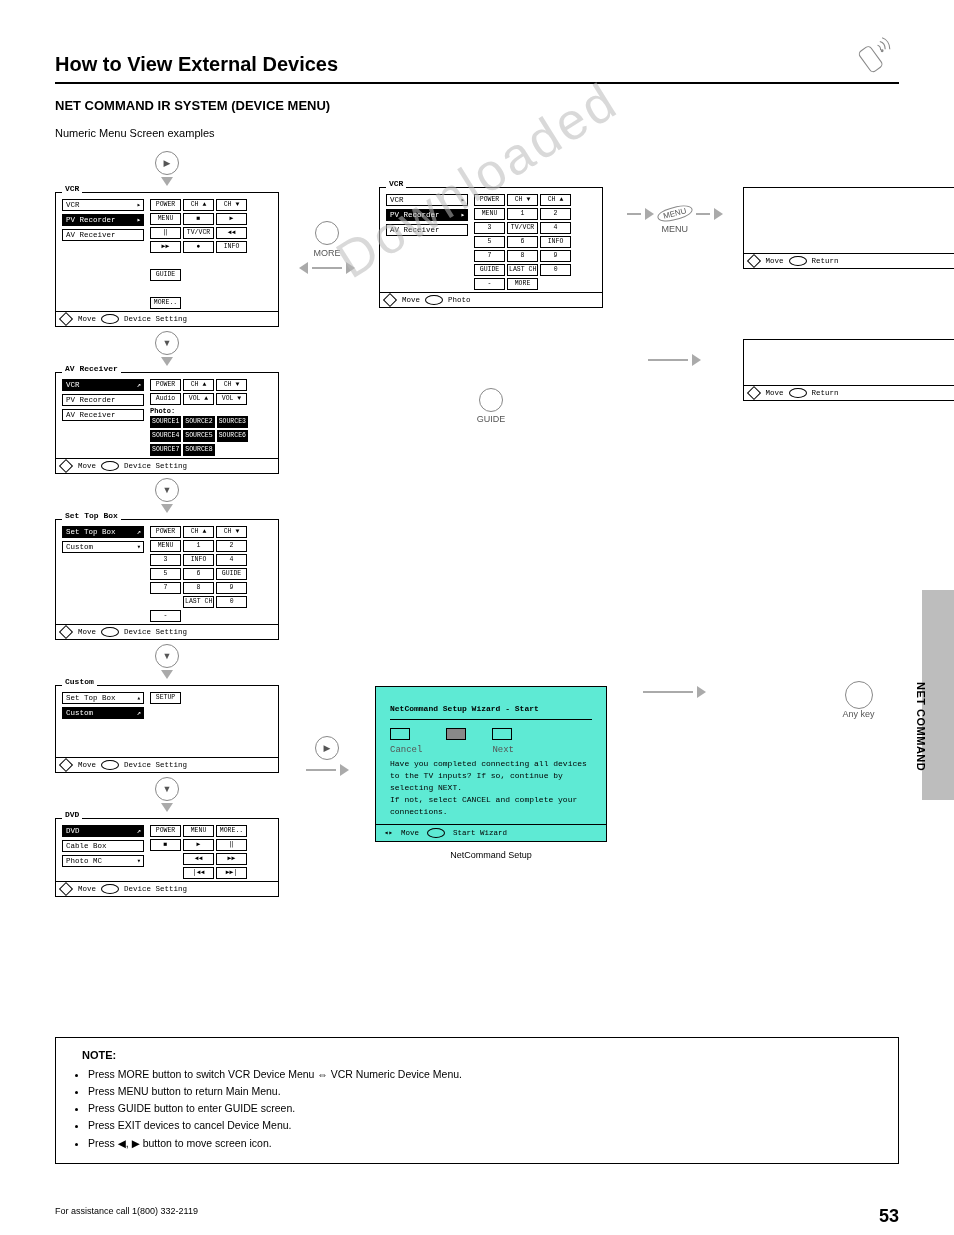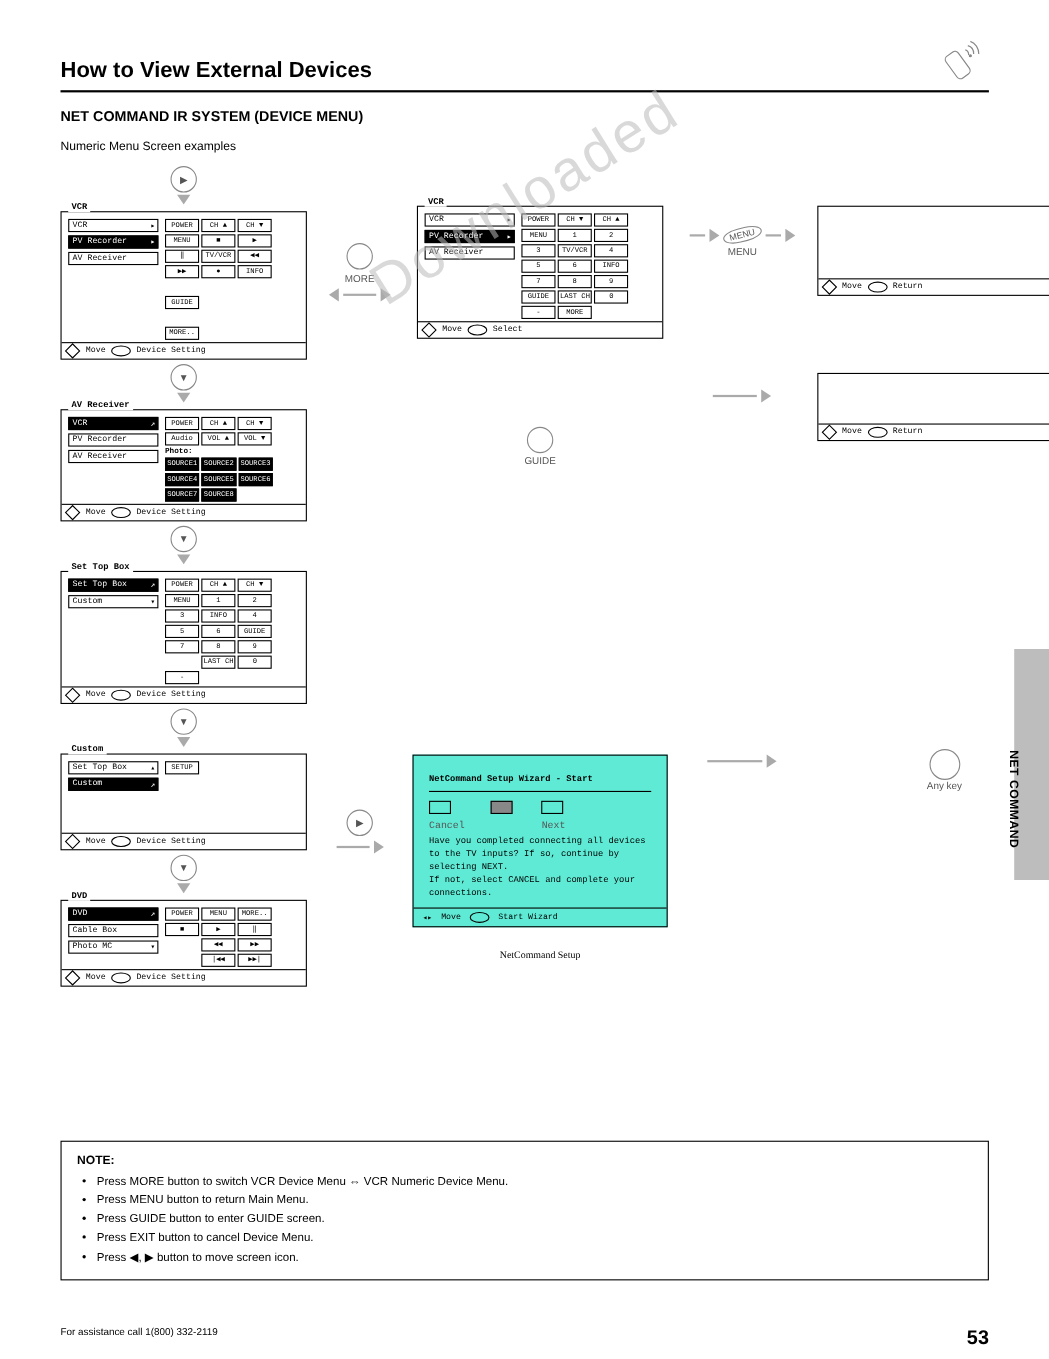--- a/index.html
+++ b/index.html
@@ -29,23 +29,23 @@
 .btns{display:flex;flex-wrap:wrap;gap:2px 2px;align-content:flex-start;max-width:132px}
 .b{border:1px solid #000;font-family:"Courier New",monospace;font-size:6.5px;min-width:27px;height:10px;line-height:10px;text-align:center;padding:0 1px;white-space:nowrap}
 .b.inv{background:#000;color:#fff}
 .panel-title{position:absolute;top:-9px;left:6px;background:#fff;font-family:"Courier New",monospace;font-size:8px;font-weight:bold;padding:0 3px}
 .panel-foot{border-top:1px solid #000;display:flex;align-items:center;gap:5px;padding:2px 5px;font-family:"Courier New",monospace;font-size:7.5px}
 .oval{display:inline-block;border:1px solid #000;border-radius:50%;width:16px;height:8px}
 .diamond{display:inline-block;width:8px;height:8px;border:1px solid #000;transform:rotate(45deg);margin:0 2px 0 0}
 .sub-lbl{font-family:"Courier New",monospace;font-size:7px;font-weight:bold;margin:2px 0 1px}
 .menu-key{display:inline-block;border:1.5px solid #888;border-radius:50%/60%;padding:1px 5px;font-size:8px;color:#555;transform:rotate(-14deg);background:#fff}
 .tiny{font-size:9px;color:#555}
-.btn-lbl{font-family:Liberation Serif, serif;font-size:9px;margin-top:20px;color:#000}
+.btn-lbl{font-family:Liberation Sans, sans-serif;font-size:9px;margin-top:8px;color:#000}
 .note-box{border:1px solid #000;margin-top:140px;padding:10px 14px;font-size:10.5px;line-height:1.35}
-.note-box h4{margin:0 0 4px;font-size:11px;font-weight:bold}
+.note-box h4{margin:0 12px 4px;font-size:11px;font-weight:bold}
 .note-box ul{margin:4px 0 0;padding-left:18px}
 .note-box li{margin-bottom:3px}
 .wizard-panel{border:1px solid #000;width:230px;background:#5eead4}
 .wizard-body{padding:16px 14px 6px;font-family:"Courier New",monospace;font-size:8px;line-height:1.5}
 .wizard-title{font-weight:bold;border-bottom:1px solid #000;padding-bottom:4px;margin-bottom:8px}
 .wizard-foot{border-top:1px solid #000;display:flex;align-items:center;gap:8px;padding:3px 8px;font-family:"Courier New",monospace;font-size:7.5px}
 .wbox{display:inline-block;border:1px solid #000;width:18px;height:10px;margin-right:2px}
 .wbox.fill{background:#888}
 .rtn-panel{border:1px solid #000;width:230px;height:80px;display:flex;flex-direction:column;justify-content:flex-end}
 .pg-foot{position:absolute;bottom:8px;left:0;right:0;display:flex;justify-content:space-between;padding:0 55px;font-size:10px}
@@ -322,21 +322,21 @@
         <span class="b">LAST CH</span>
               <span class="b">0</span>
               <span class="b">-</span>
               <span class="b">MORE</span>
       </div>
     </div>
     <div class="panel-foot">
             <span class="diamond"></span>
             <span>Move</span>
             <span class="oval"></span>
-            <span>Select</span>
+            <span>Photo</span>
           </div>
   </div>
 
   <div style="height:80px"></div>
   <div class="arrow-v" style="margin-top:0">
           <div class="circle"></div>
           <div class="tiny">GUIDE</div>
         </div>
 
   <div style="height:256px"></div>
@@ -412,21 +412,21 @@
   <div class="tiny">Any key</div>
 </div>
 </div>
 
 <div class="note-box">
   <h4>NOTE:</h4>
   <ul>
     <li>Press MORE button to switch VCR Device Menu ⇔ VCR Numeric Device Menu.</li>
     <li>Press MENU button to return Main Menu.</li>
     <li>Press GUIDE button to enter GUIDE screen.</li>
-    <li>Press EXIT button to cancel Device Menu.</li>
+    <li>Press EXIT devices to cancel Device Menu.</li>
     <li>Press ◀, ▶ button to move screen icon.</li>
   </ul>
 </div>
 
 <div class="pg-foot">
   <span class="lead">For assistance call 1(800) 332-2119</span>
   <span class="num">53</span>
 </div>
 </div>
 

